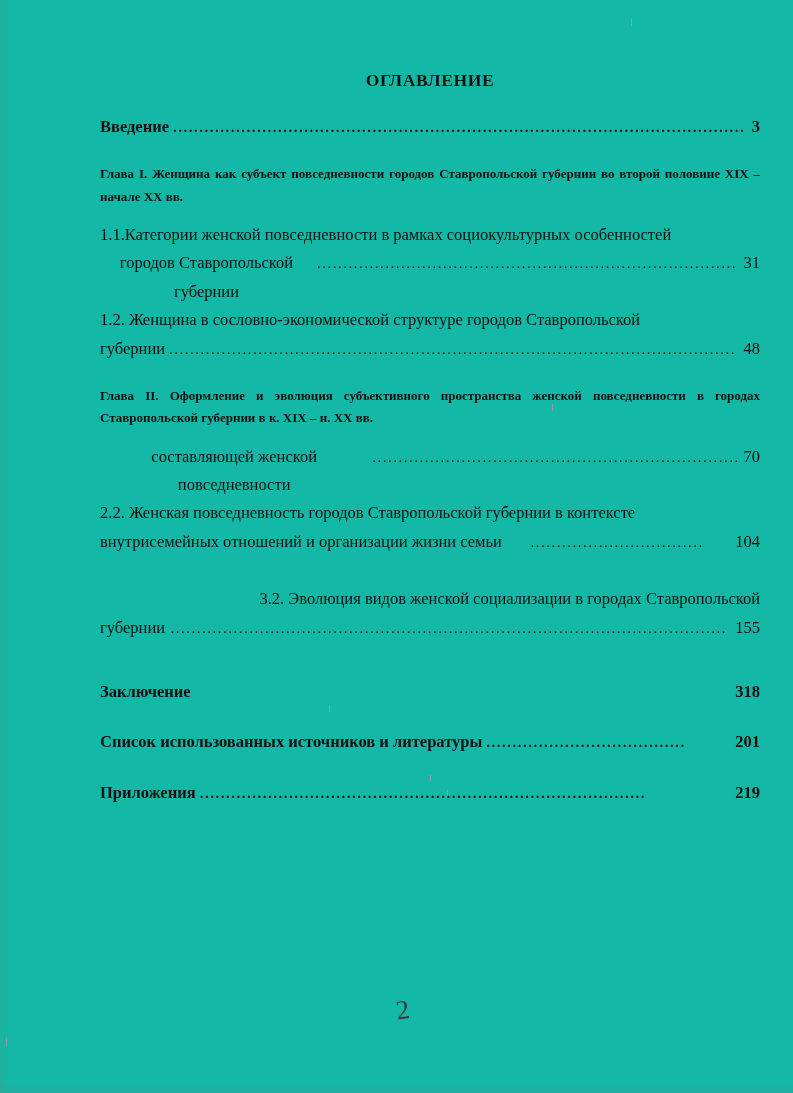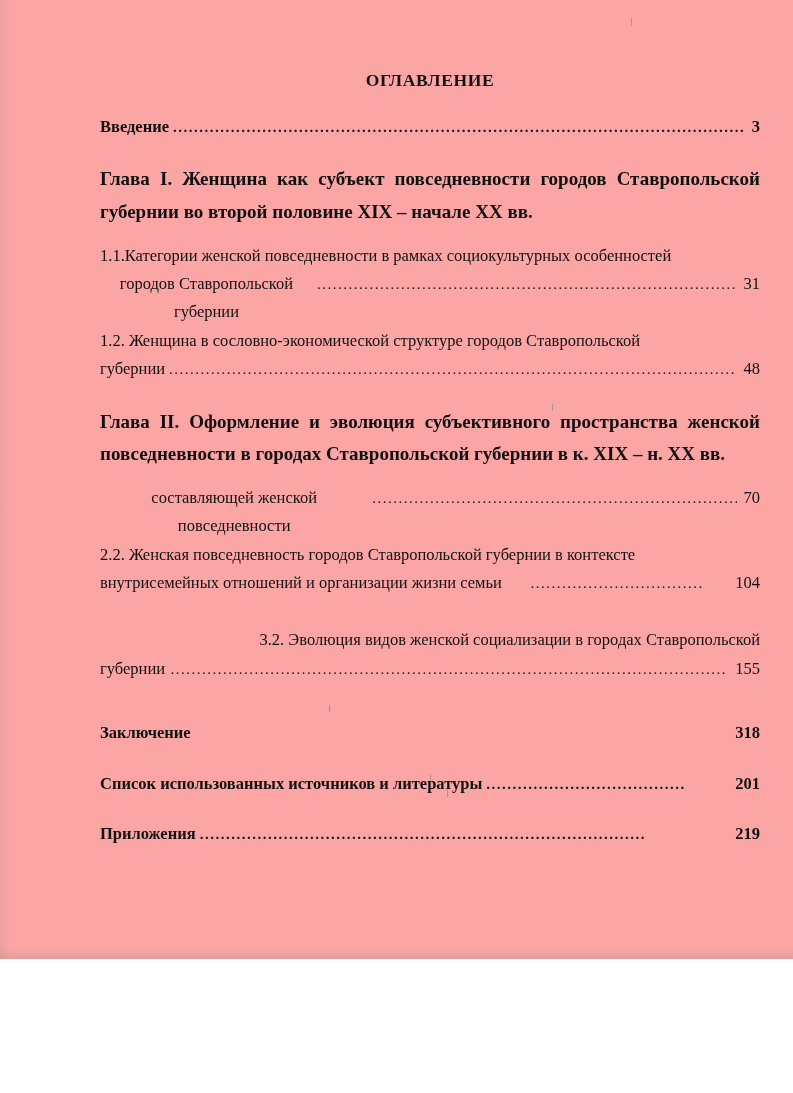--- a/index.html
+++ b/index.html
@@ -3,41 +3,41 @@
 <meta charset="utf-8">
 <style>
   html, body {
     margin: 0;
     padding: 0;
     background: #ffffff;
   }
   .page {
     position: relative;
     width: 793px;
-    height: 959px;
-    background: #fca5a5;
+    height: 1093px;
+    background: #14b8a6;
     overflow: hidden;
     font-family: "Liberation Serif", serif;
     color: #111111;
   }
   .page-inner {
     position: absolute;
     left: 100px;
     top: 70px;
     width: 660px;
   }
   .doc-title {
     text-align: center;
     font-weight: bold;
     font-size: 17.5px;
     letter-spacing: 0.6px;
     margin: 0 0 22px 0;
   }
   .entry {
-    font-size: 19px;
+    font-size: 13px;
     line-height: 1.72;
     margin: 0 0 6px 0;
   }
   .entry.bold {
     font-weight: bold;
     text-align: justify;
     text-justify: inter-word;
   }
   .spacer-lg { height: 22px; }
   .spacer-md { height: 14px; }

